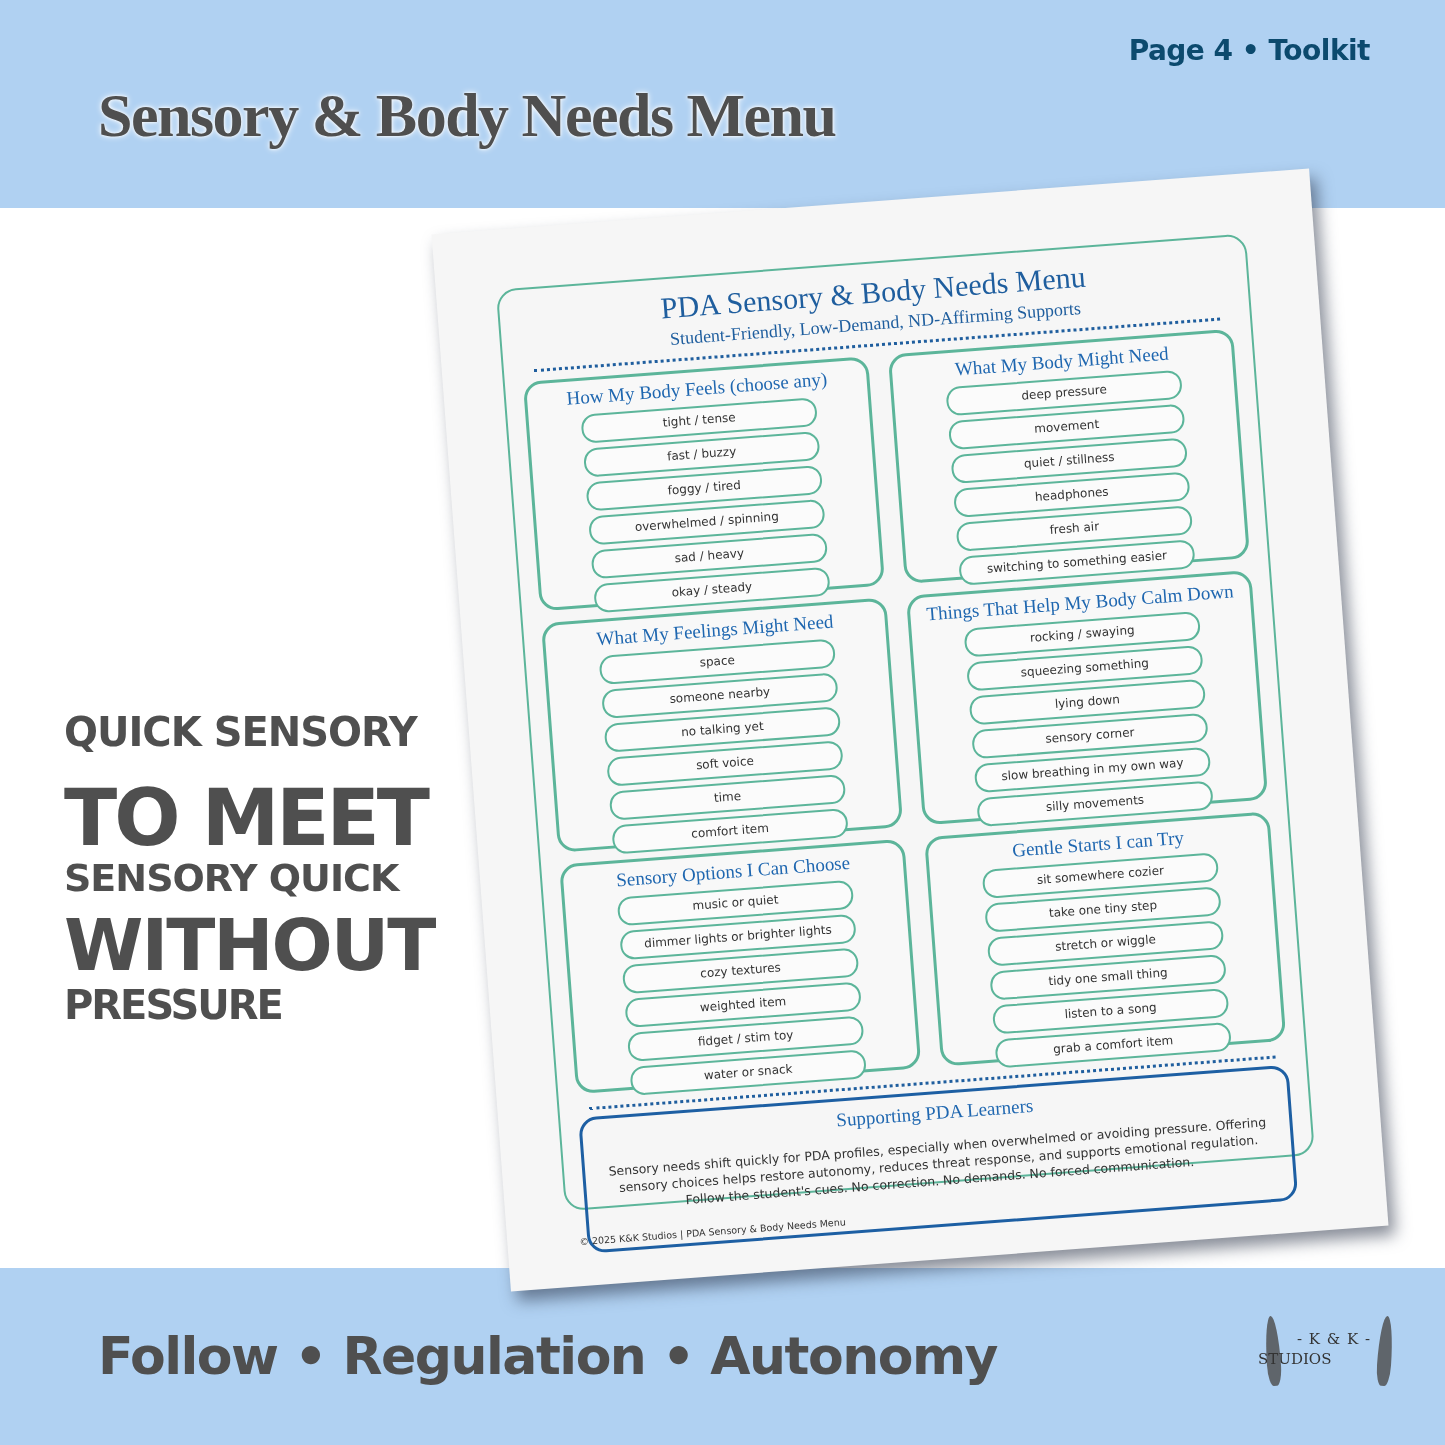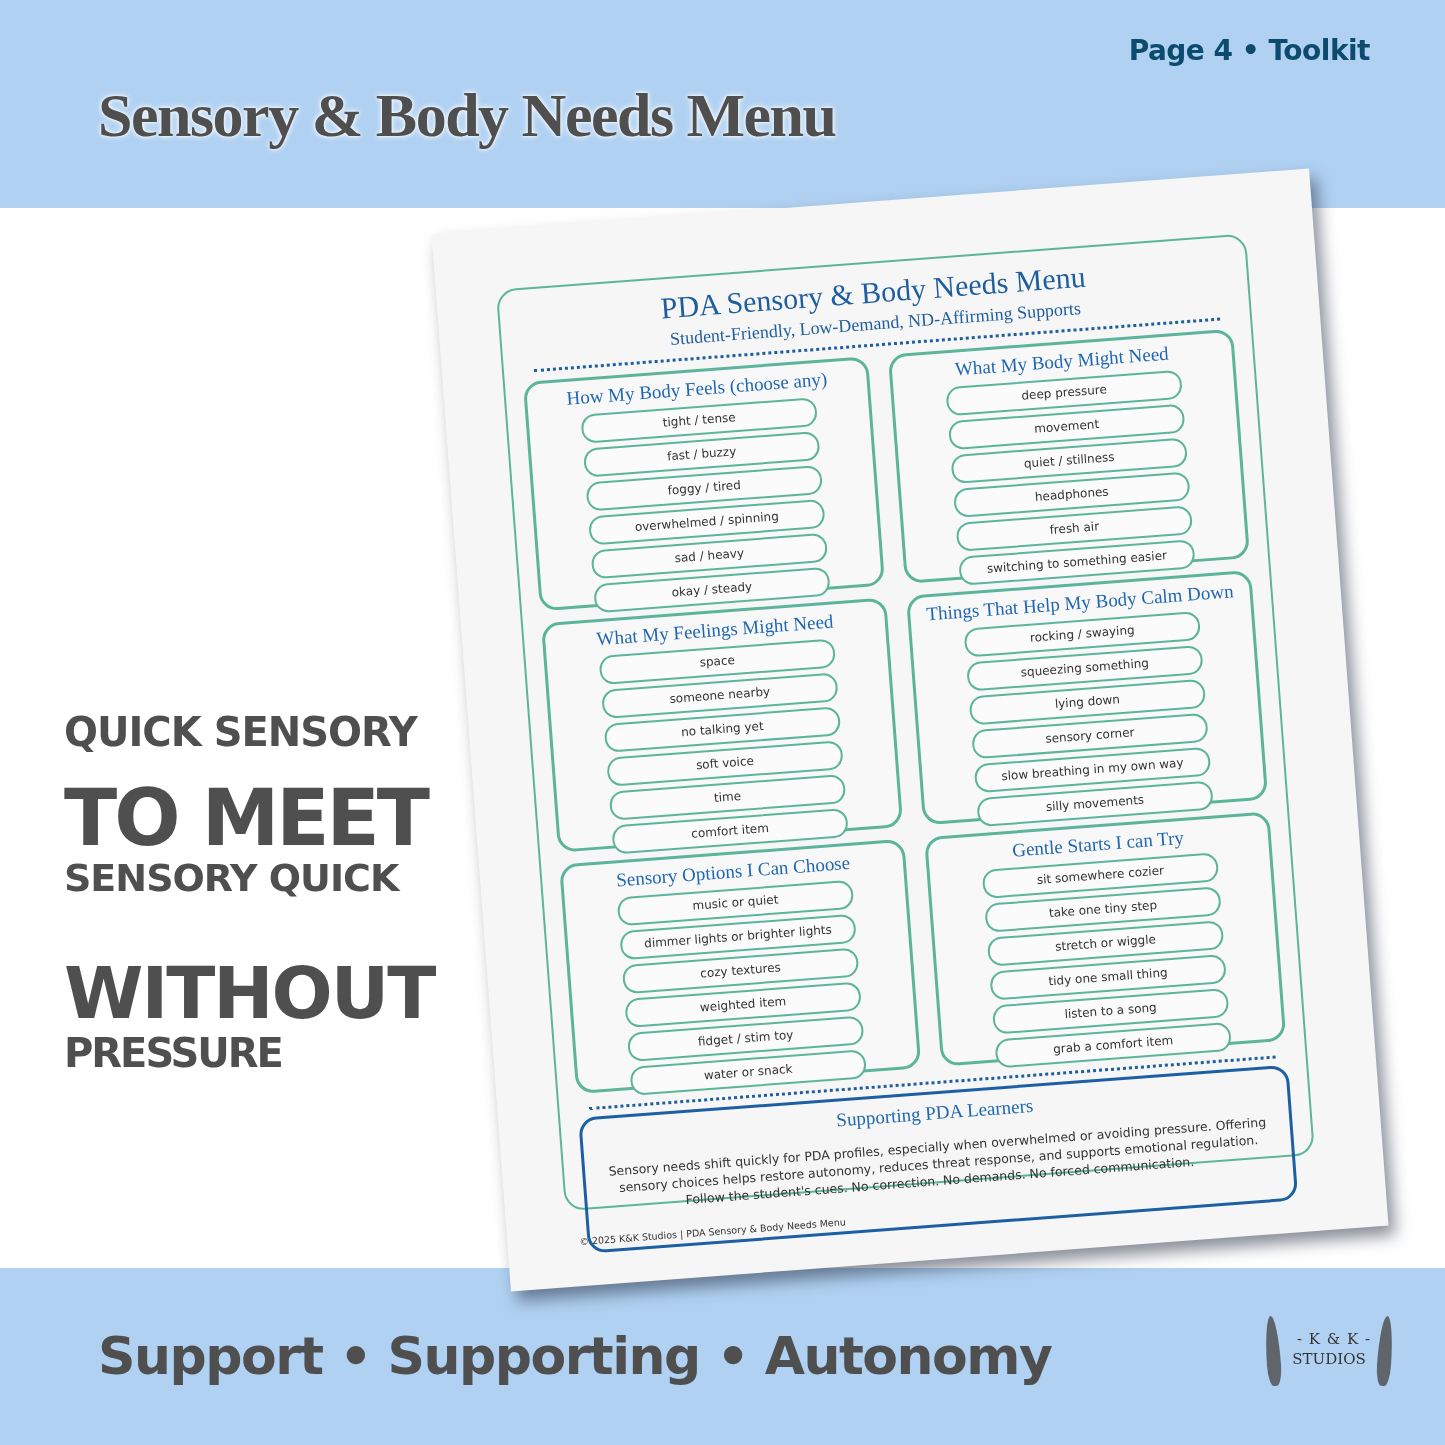--- a/index.html
+++ b/index.html
@@ -6,30 +6,30 @@
   body { width:1445px; height:1445px; position:relative; overflow:hidden; background:#ffffff; font-family:"Liberation Sans", sans-serif; }
   .band-top { position:absolute; left:0; top:0; width:1445px; height:208px; background:#b0d1f2; }
   .band-bottom { position:absolute; left:0; top:1268px; width:1445px; height:177px; background:#b0d1f2; }
   .page-tag { position:absolute; right:75px; top:34px; font-family:"DejaVu Sans", sans-serif; font-weight:bold; font-size:28px; color:#0c4a6e; letter-spacing:-0.5px; }
   .main-title { position:absolute; left:98px; top:80px; font-family:Liberation Serif, serif; font-weight:bold; font-size:62px; color:#4f4f4f; letter-spacing:-1.5px; text-shadow:0 0 6px #ffffff, 0 0 3px #ffffff; white-space:nowrap; }
   .side-text { position:absolute; left:64px; top:712px; width:370px; font-family:"DejaVu Sans", sans-serif; font-weight:bold; color:#4f4f4f; text-align:justify; line-height:1; }
   .side-text div { white-space:nowrap; letter-spacing:-1px; }
   .s1 { font-size:40px; height:50px; }
   .s2 { font-size:78px; height:80px; letter-spacing:-3px !important;margin-top:17px; }
   .s3 { font-size:38px; height:50px; }
-  .s4 { font-size:72px; height:76px; letter-spacing:-2px !important;margin-top:48px; }
+  .s4 { font-size:72px; height:76px; letter-spacing:-2px !important; }
   .s5 { font-size:96px; height:96px; letter-spacing:-4px !important; }
   .s6 { font-size:40px; height:62px; letter-spacing:-2px !important; }
   .tagline { position:absolute; left:98px; top:1326px; font-family:"DejaVu Sans", sans-serif; font-weight:bold; font-size:52px; color:#4f4f4f; letter-spacing:-1.5px; white-space:nowrap; }
   .logo { position:absolute; left:1258px; top:1312px; width:142px; height:80px; }
   .logo .feather { position:absolute; top:4px; width:14px; height:70px; background:#5f656b; border-radius:50% 50% 40% 40% / 70% 70% 30% 30%; }
   .logo .fl { left:8px; transform:rotate(-4deg); }
   .logo .fr { right:8px; transform:rotate(4deg); }
   .logo .l1 { position:absolute; left:10px; right:0; top:18px; text-align:center; font-family:"DejaVu Serif", serif; font-size:15px; color:#333; letter-spacing:1px; }
-  .logo .l2 { position:absolute; left:0; right:0; top:38px; text-align:center; font-family:"DejaVu Serif", serif; font-size:15px; color:#333; letter-spacing:0px; }
+  .logo .l2 { position:absolute; left:0; right:0; top:38px; text-align:left; font-family:"DejaVu Serif", serif; font-size:15px; color:#333; letter-spacing:0px; }
 
   .paper-wrap { position:absolute; left:470px; top:200px; width:880px; height:1060px; transform:rotate(-4.3deg); transform-origin:50% 50%; }
   .paper { position:absolute; left:0; top:0; width:100%; height:100%; background:#f6f6f6; box-shadow:6px 10px 16px rgba(40,50,70,0.55); }
   .frame { position:absolute; left:60px; top:60px; width:748px; height:920px; border:2px solid #5cb59a; border-radius:20px; }
   .doc-title { position:absolute; left:0; right:0; top:12px; text-align:center; font-family:"Liberation Serif", serif; font-size:30px; color:#1f5e9e; }
   .doc-sub { position:absolute; left:0; right:0; top:50px; text-align:center; font-family:"Liberation Serif", serif; font-size:18px; color:#1f5e9e; }
   .dots { position:absolute; height:0; border-top:3px dotted #1f5e9e; }
   .d1 { left:30px; right:30px; top:80px; }
   .d2 { left:30px; right:30px; top:820px; }
   .grid { position:absolute; left:18px; top:92px; width:712px; display:grid; grid-template-columns:1fr 1fr; column-gap:20px; row-gap:12px; }
@@ -138,20 +138,20 @@
       <div class="dots d2"></div>
       <div class="support">
         <div class="support-title">Supporting PDA Learners</div>
         <div class="support-body">Sensory needs shift quickly for PDA profiles, especially when overwhelmed or avoiding pressure. Offering sensory choices helps restore autonomy, reduces threat response, and supports emotional regulation. Follow the student's cues. No correction. No demands. No forced communication.</div>
       </div>
     </div>
     <div class="copyright">© 2025 K&amp;K Studios | PDA Sensory &amp; Body Needs Menu</div>
   </div>
 </div>
 
-<div class="tagline">Support • Supporting • Autonomy</div>
+<div class="tagline">Follow • Regulation • Autonomy</div>
 
 <div class="logo">
   <div class="feather fl"></div>
   <div class="feather fr"></div>
   <div class="l1">- K &amp; K -</div>
   <div class="l2">STUDIOS</div>
 </div>
 
 </body></html>

